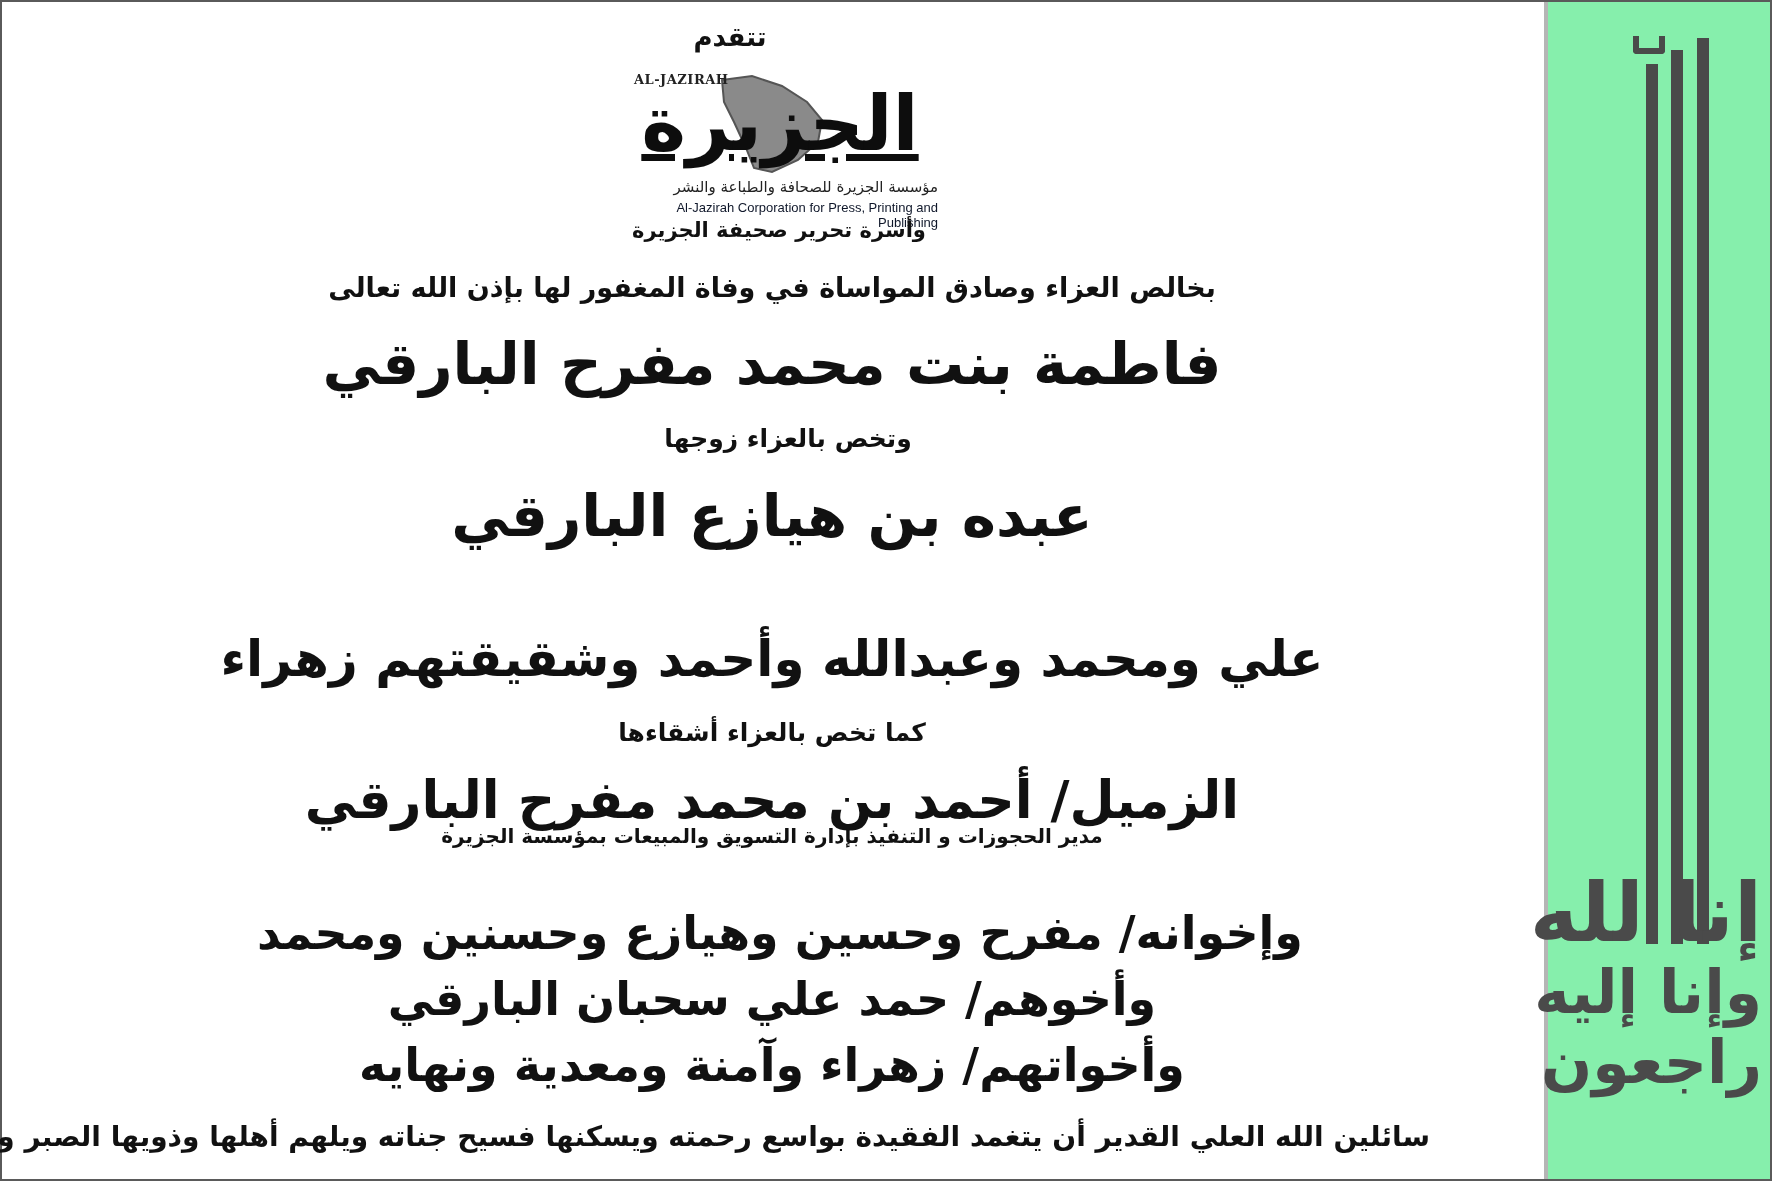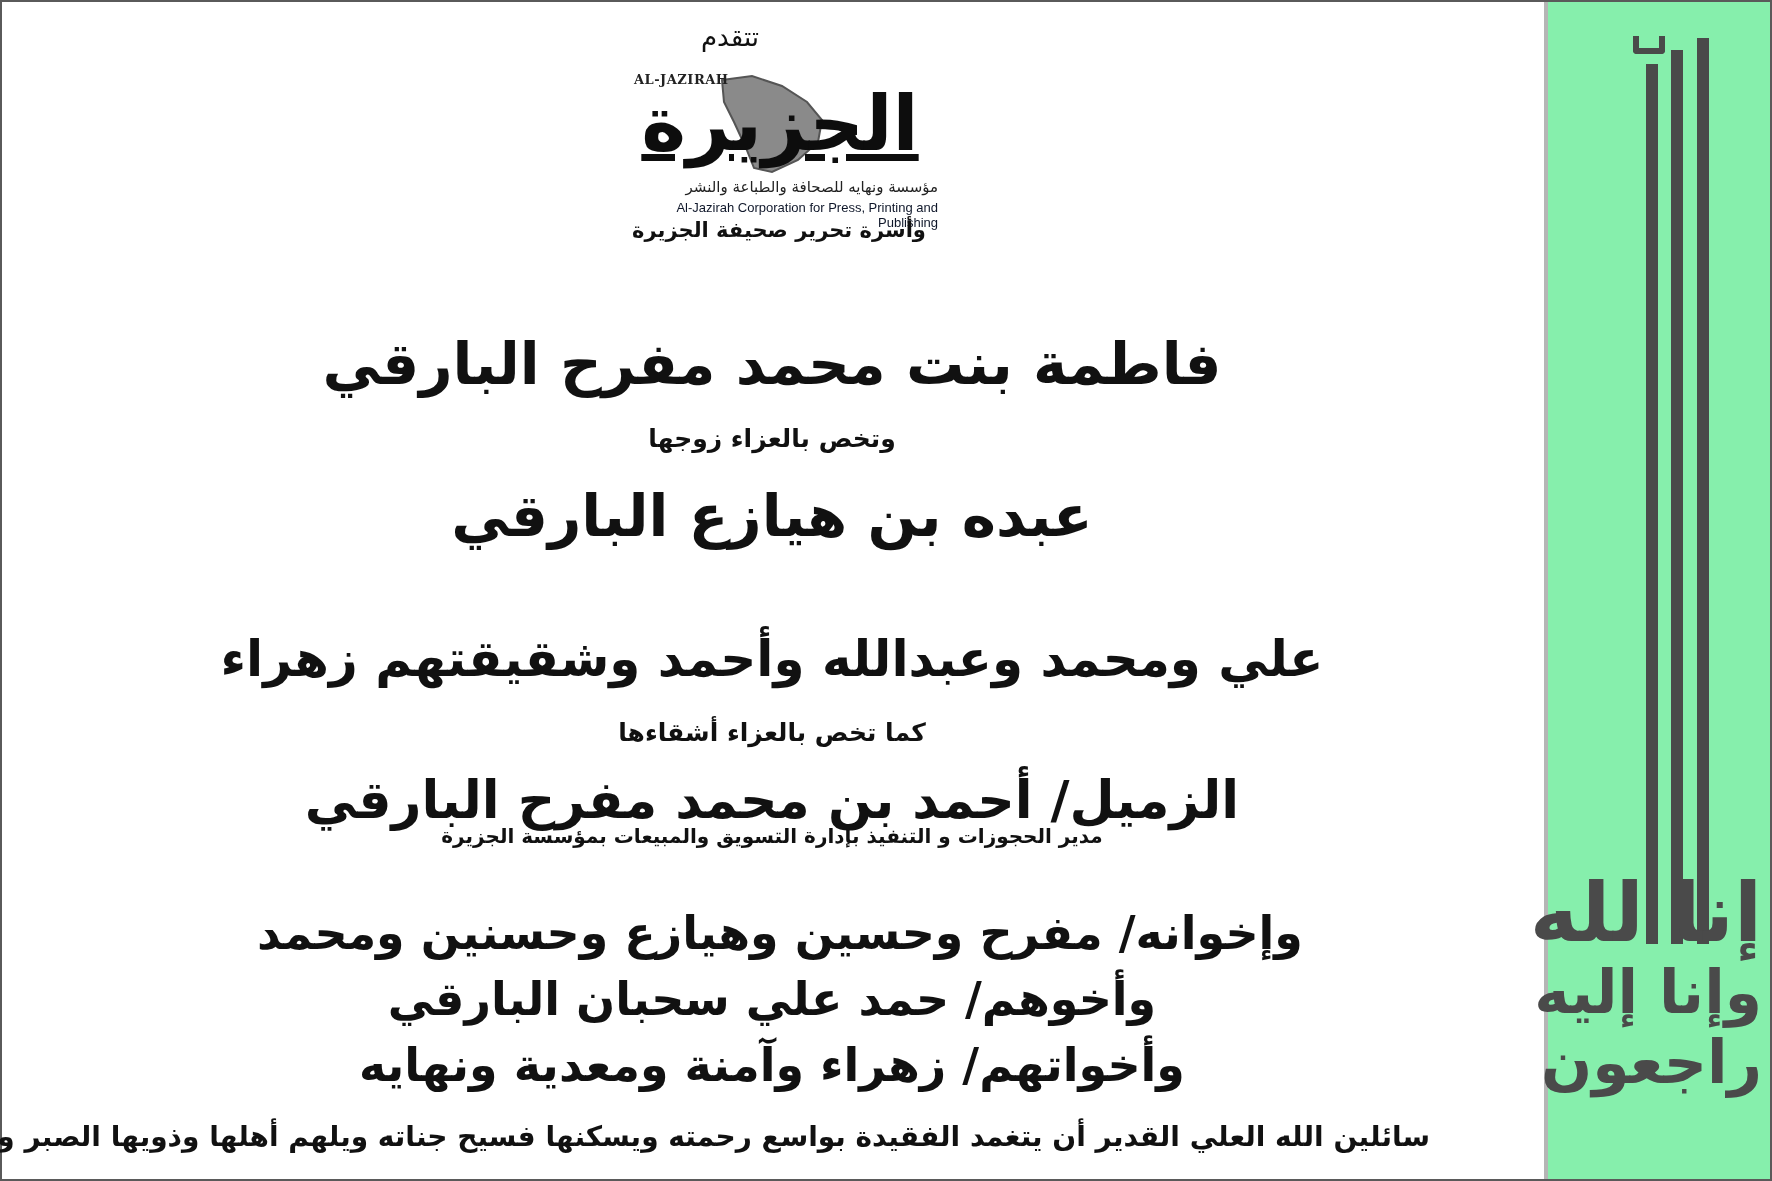--- a/index.html
+++ b/index.html
@@ -11,21 +11,21 @@
     position: absolute; left: 0; top: 0; width: 1772px; height: 1181px;
     box-sizing: border-box; border: 2px solid #5a5a5a; border-top-width: 2px;
   }
   .content {
     position: absolute; left: 0; top: 0; width: 1544px; height: 1181px;
   }
   .line {
     position: absolute; left: 0; width: 1544px; text-align: center;
     direction: rtl; white-space: nowrap; font-weight: bold; color: #111;
   }
-  .intro { top: 22px; left: 0; width: 1460px; font-size: 26px; font-weight: normal; }
+  .intro { top: 22px; left: 0; width: 1460px; font-size: 26px; font-weight: bold; }
   
   .logo {
     position: absolute; left: 620px; top: 66px; width: 320px; height: 190px;
   }
   .logo .latin {
     position: absolute; left: 14px; top: 6px; font-family: "DejaVu Serif", serif;
     font-size: 13px; font-weight: bold; color: #222; letter-spacing: 0.5px;
   }
   .logo .map {
     position: absolute; left: 92px; top: 6px; width: 120px; height: 105px;
@@ -41,21 +41,21 @@
   .logo .org-en {
     position: absolute; left: 0; top: 134px; width: 318px; text-align: right;
     font-size: 13px; color: #0f172a; font-family: "Liberation Sans", sans-serif;
   }
   .logo .editorial {
     position: absolute; left: 0; top: 152px; width: 318px; text-align: center;
     direction: rtl; font-size: 21px; font-weight: bold; color: #111; letter-spacing: 1px;
   }
   .l1 { top: 272px; font-size: 27px; }
   .name1 { top: 330px; font-size: 58px; }
-  .l3 { top: 424px; font-size: 25px; }
+  .l3 { top: 424px; font-size: 25px; padding-left: 16px; }
   .name2 { top: 482px; font-size: 58px; }
   .l5 { top: 574px; font-size: 25px; }
   .name3 { top: 630px; font-size: 50px; }
   .l7 { top: 718px; font-size: 25px; }
   .name4 { top: 770px; font-size: 52px; }
   .l9 { top: 824px; font-size: 20px; }
   .b1 { top: 906px; font-size: 46px; padding-left: 8px; }
   .b2 { top: 972px; font-size: 46px; }
   .b3 { top: 1038px; font-size: 46px; }
   .closing { top: 1120px; font-size: 28px; left: 40px; width: 1390px; }
@@ -85,25 +85,26 @@
 
 <div class="content">
   <div class="line intro">تتقدم</div>
 
   <div class="logo">
     <svg class="map" viewBox="0 0 120 105">
       <path d="M10 8 L40 4 L70 14 L95 30 L110 48 L106 70 L86 88 L60 100 L42 96 L34 76 L22 50 L12 30 Z" fill="#8a8a8a" stroke="#555" stroke-width="2"></path>
     </svg>
     <div class="latin">AL-JAZIRAH</div>
     <div class="wordmark">الجزيرة</div>
-    <div class="org-ar">مؤسسة ونهايه للصحافة والطباعة والنشر</div>
+    <div class="org-ar">مؤسسة الجزيرة للصحافة والطباعة والنشر</div>
     <div class="org-en">Al-Jazirah Corporation for Press, Printing and Publishing</div>
     <div class="editorial">وأسرة تحرير صحيفة الجزيرة</div>
   </div>
 
+  <div class="line l1">بخالص العزاء وصادق المواساة في وفاة المغفور لها بإذن الله تعالى</div>
   <div class="line name1">فاطمة بنت محمد مفرح البارقي</div>
   <div class="line l3">وتخص بالعزاء زوجها</div>
   <div class="line name2">عبده بن هيازع البارقي</div>
   <div class="line name3">علي ومحمد وعبدالله وأحمد وشقيقتهم زهراء</div>
   <div class="line l7">كما تخص بالعزاء أشقاءها</div>
   <div class="line name4">الزميل/ أحمد بن محمد مفرح البارقي</div>
   <div class="line l9">مدير الحجوزات و التنفيذ بإدارة التسويق والمبيعات بمؤسسة الجزيرة</div>
   <div class="line b1">وإخوانه/ مفرح وحسين وهيازع وحسنين ومحمد</div>
   <div class="line b2">وأخوهم/ حمد علي سحبان البارقي</div>
   <div class="line b3">وأخواتهم/ زهراء وآمنة ومعدية ونهايه</div>

